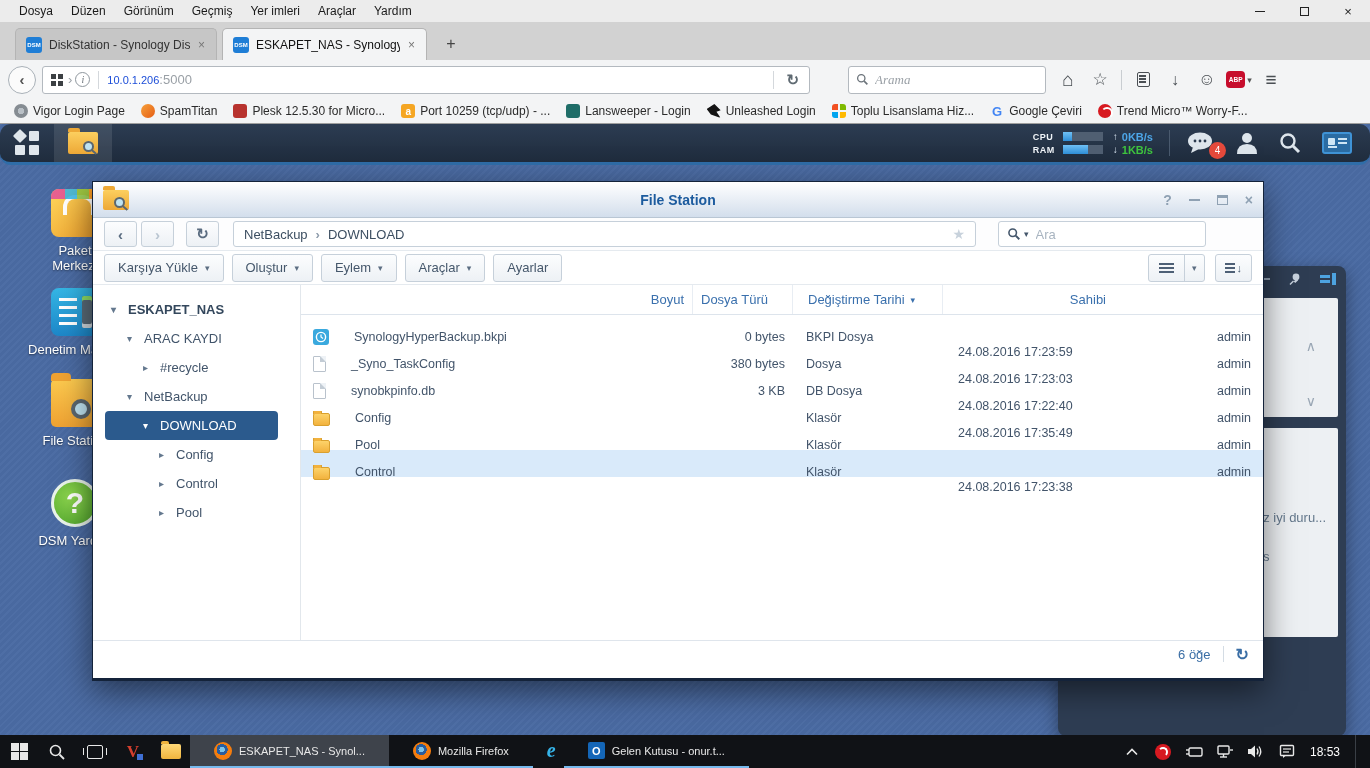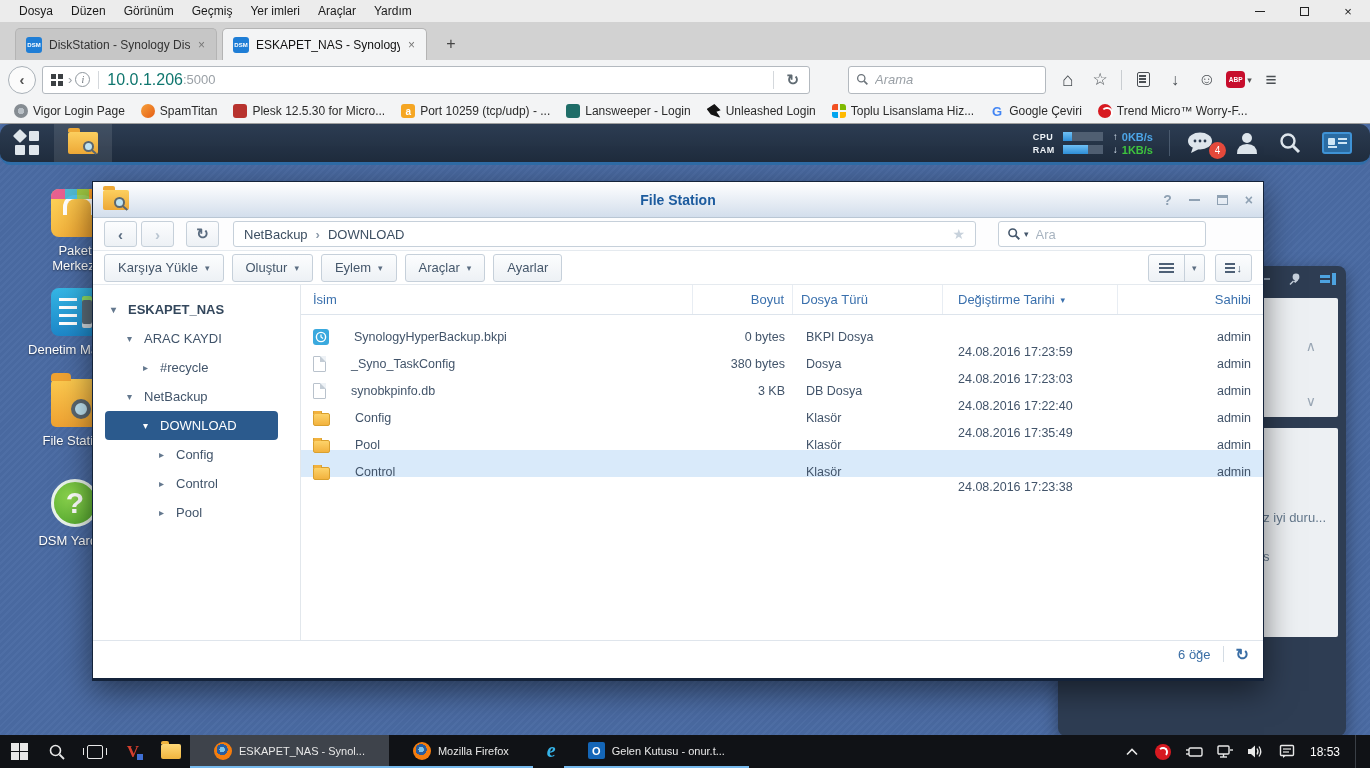--- a/index.html
+++ b/index.html
@@ -34,28 +34,28 @@
   .site-grid { width:12px; height:12px; margin:0 2px;
     background:
       linear-gradient(#3c4043,#3c4043) 0 0/5px 5px no-repeat,
       linear-gradient(#3c4043,#3c4043) 7px 0/5px 5px no-repeat,
       linear-gradient(#3c4043,#3c4043) 0 7px/5px 5px no-repeat,
       linear-gradient(#3c4043,#3c4043) 7px 7px/5px 5px no-repeat; }
   .id-chevron { color:#9aa0a6; font-size:13px; margin:0 3px; }
   .info-circle { width:15px; height:15px; border:1px solid #8f979e; border-radius:50%; color:#6b737a;
     font-size:10px; font-style:italic; font-family:"Liberation Serif",serif; display:flex; align-items:center; justify-content:center; }
   .url-sep { width:1px; height:18px; background:#d4d8dc; margin:0 8px; }
-  .url-host { color:#0f766e; font-size:16px;text-align:center; }
+  .url-host { color:#1d4ed8; font-size:11px;text-align:center; }
   .url-port { color:#9aa0a6; font-size:13px; }
   .url-reload { margin-left:auto; display:flex; align-items:center; }
   .reload-glyph { color:#5f6a72; font-size:15px; font-weight:bold; padding:0 4px; }
   .searchbox { margin-left:38px; width:198px; height:28px; background:#fff; border:1px solid #b3b9bf; border-radius:3px;
     display:flex; align-items:center; padding:0 7px; gap:6px; }
   .searchbox input { border:none; outline:none; width:130px; font-size:13px; font-style:italic; color:#333;
-    font-family:Liberation Sans, sans-serif; background:transparent; }
+    font-family:Liberation Serif, serif; background:transparent; }
   .searchbox input::placeholder { color:#9aa0a6; }
   .navicons { display:flex; align-items:center; margin-left:8px; gap:4px; }
   .nav-ic { width:28px; height:28px; display:flex; align-items:center; justify-content:center; color:#4a4f54; }
   .nav-ic.home { font-size:19px; }
   .nav-ic.star { font-size:17px; }
   .nav-ic.down { font-size:16px; font-weight:bold; }
   .nav-ic.smiley { font-size:17px; }
   .nav-ic.burger { font-size:19px; font-weight:bold; }
   .nav-sep { width:1px; height:20px; background:#c9cdd1; margin:0 3px; }
   .clipboard { width:13px; height:15px; border:1.5px solid #4a4f54; border-radius:2px; position:relative; }
@@ -618,21 +618,20 @@
           <span>Control</span>
         </div>
         <div class="tree-item lvl3">
           <span class="tri">▸</span>
           <span>Pool</span>
         </div>
       </div>
 
       <div class="fs-main">
         <div class="fs-thead">
-          <div class="c-name">İsim</div>
           <div class="c-size">Boyut</div>
           <div class="c-type">Dosya Türü</div>
           <div class="c-date">
             <span>Değiştirme Tarihi</span>
             <span class="sort-caret">▾</span>
           </div>
           <div class="c-owner">Sahibi</div>
         </div>
 
         <div class="fs-row">

